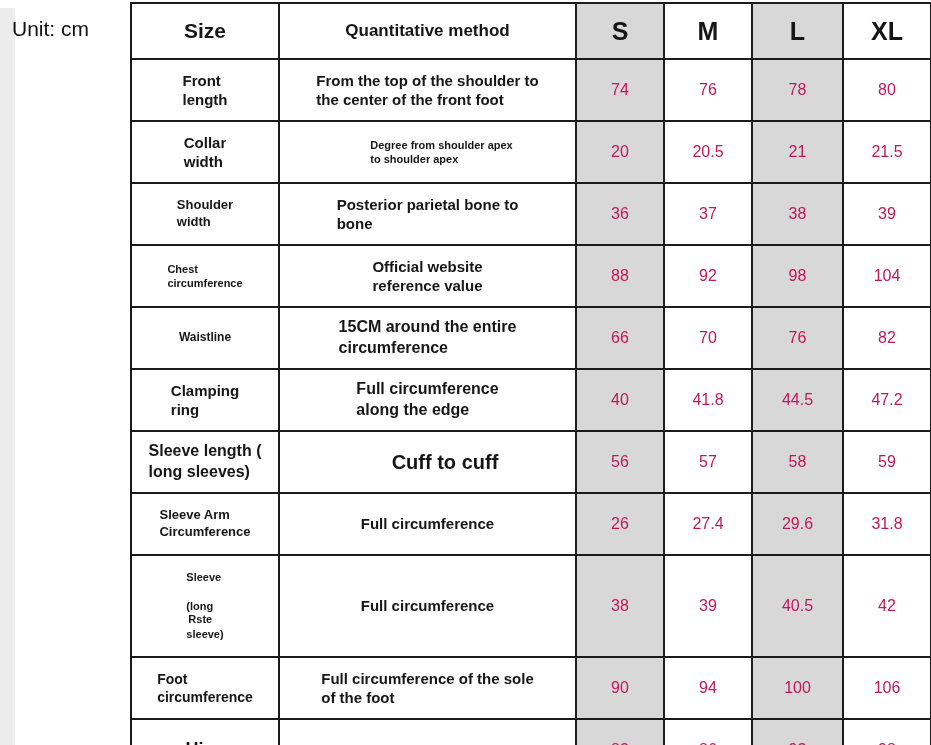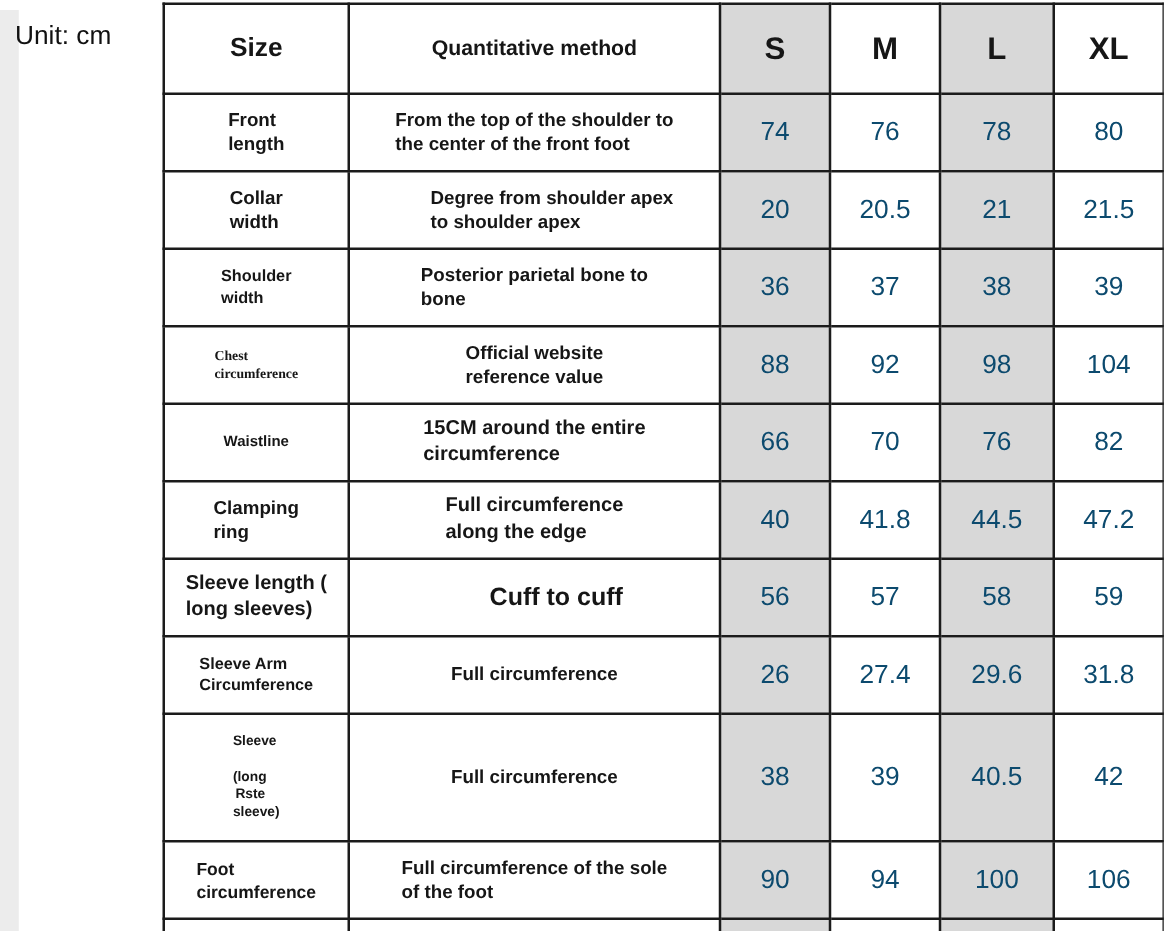--- a/index.html
+++ b/index.html
@@ -39,41 +39,41 @@
     overflow: hidden;
   }
   .shade { background: #d8d8d8; }
   .col-label  { width: 148px; }
   .col-method { width: 297px; }
   .col-s  { width: 88px; }
   .col-m  { width: 88px; }
   .col-l  { width: 91px; }
   .col-xl { width: 88px; }
 
-  tr.hdr  { height: 72px; }
+  tr.hdr  { height: 56px; }
   tr.body-row { height: 62px; }
 
   th.size-h   { font-size: 21px; font-weight: bold; }
   th.method-h { font-size: 17px; font-weight: bold; }
   th.sz       { font-size: 25px; font-weight: bold; }
 
-  td.val { font-size: 21px; font-weight: 400; color: #0c4a6e; }
+  td.val { font-size: 16px; font-weight: 400; color: #be185d; }
 
   .blk {
     display: inline-block;
     text-align: left;
     white-space: pre-line;
     font-weight: bold;
     line-height: 1.3;
   }
   
   tr.r1  .lbl { font-size: 15px; }  tr.r1  .mtd { font-size: 15px; }
-  tr.r2  .lbl { font-size: 15px; }  tr.r2  .mtd { font-size: 15px; padding-left: 28px; }
+  tr.r2  .lbl { font-size: 15px; }  tr.r2  .mtd { font-size: 11px; padding-left: 28px; }
   tr.r3  .lbl { font-size: 13px; }  tr.r3  .mtd { font-size: 15px; }
-  tr.r4  .lbl { font-size: 11px; font-family: Liberation Serif, serif; }  tr.r4  .mtd { font-size: 15px; }
+  tr.r4  .lbl { font-size: 11px; }  tr.r4  .mtd { font-size: 15px; }
   tr.r5  .lbl { font-size: 12px; }  tr.r5  .mtd { font-size: 16px; margin-left: 33px; }
   tr.r6  .lbl { font-size: 15px; }  tr.r6  .mtd { font-size: 16px; }
   tr.r7  .lbl { font-size: 16px; border-radius: 11px; }  tr.r7  .mtd { font-size: 20px; padding-left: 35px; }
   tr.r8  .lbl { font-size: 13px; }  tr.r8  .mtd { font-size: 15px; }
   tr.r9  .lbl { font-size: 11px; }  tr.r9  .mtd { font-size: 15px; }
   tr.r10 .lbl { font-size: 14px; }  tr.r10 .mtd { font-size: 15px; }
   tr.r11 .lbl { font-size: 18px; }  tr.r11 .mtd { font-size: 12px; }
 
   
   .ov-line { position: relative; display: inline-block; }

